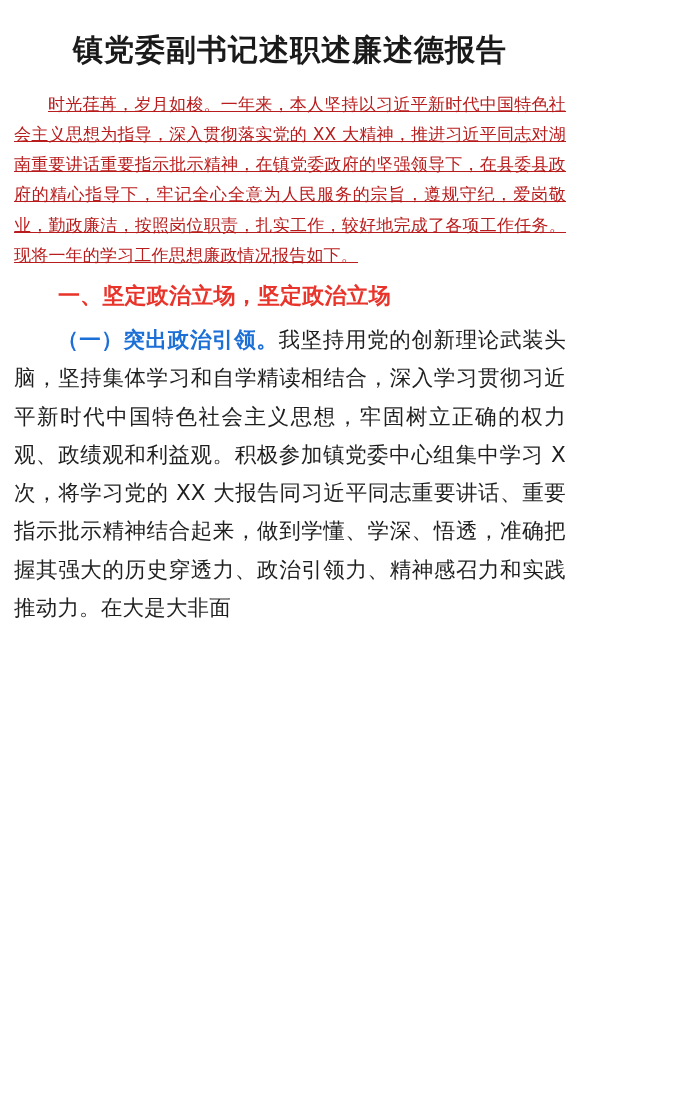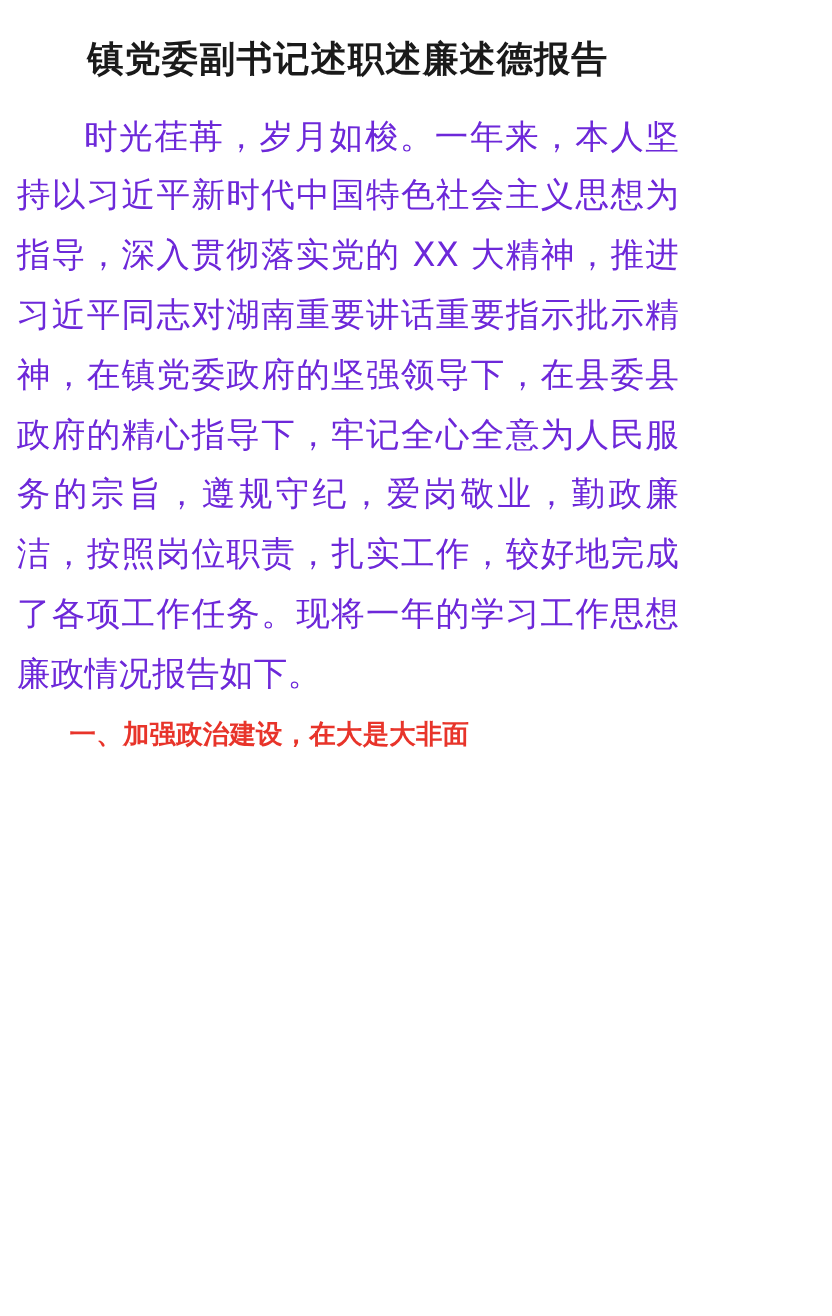--- a/index.html
+++ b/index.html
@@ -23,28 +23,29 @@
     text-align: center;
     font-size: 30px;
     font-weight: bold;
     color: #1a1a1a;
     letter-spacing: 1px;
     line-height: 1.35;
     margin: 8px 0 18px 0;
     white-space: nowrap;
   }
   p.body-para {
-    font-size: 28px;
-    color: #6d28d9;
+    font-size: 17px;
+    color: #b91c1c;
     line-height: 1.78;
     margin: 0 0 2px 0;
     text-align: justify;
     text-justify: inter-ideograph;
     text-indent: 2em;
     letter-spacing: 0.2px;
+    text-decoration: underline;
   }
   h2.heading-red {
     font-size: 22px;
     font-weight: bold;
     color: #e8342a;
     line-height: 1.78;
     margin: 6px 0 0 0;
     text-indent: 2em;
     letter-spacing: 0.2px;
   }
@@ -65,17 +66,20 @@
 </style>
 </head>
 <body>
 
 <div class="page">
 
   <h1 class="doc-title">镇党委副书记述职述廉述德报告</h1>
 
   <p class="body-para">时光荏苒，岁月如梭。一年来，本人坚持以习近平新时代中国特色社会主义思想为指导，深入贯彻落实党的 XX 大精神，推进习近平同志对湖南重要讲话重要指示批示精神，在镇党委政府的坚强领导下，在县委县政府的精心指导下，牢记全心全意为人民服务的宗旨，遵规守纪，爱岗敬业，勤政廉洁，按照岗位职责，扎实工作，较好地完成了各项工作任务。现将一年的学习工作思想廉政情况报告如下。</p>
 
-  <h2 class="heading-red">一、加强政治建设，在大是大非面</h2>
+  <h2 class="heading-red">一、坚定政治立场，坚定政治立场</h2>
 
 
+  <p class="para-mixed">
+    <span class="sub-blue">（一）突出政治引领。</span><span>我坚持用党的创新理论武装头脑，坚持集体学习和自学精读相结合，深入学习贯彻习近平新时代中国特色社会主义思想，牢固树立正确的权力观、政绩观和利益观。积极参加镇党委中心组集中学习 X 次，将学习党的 XX 大报告同习近平同志重要讲话、重要指示批示精神结合起来，做到学懂、学深、悟透，准确把握其强大的历史穿透力、政治引领力、精神感召力和实践推动力。在大是大非面</span>
+  </p>
 
 </div>
 
 </body></html>

